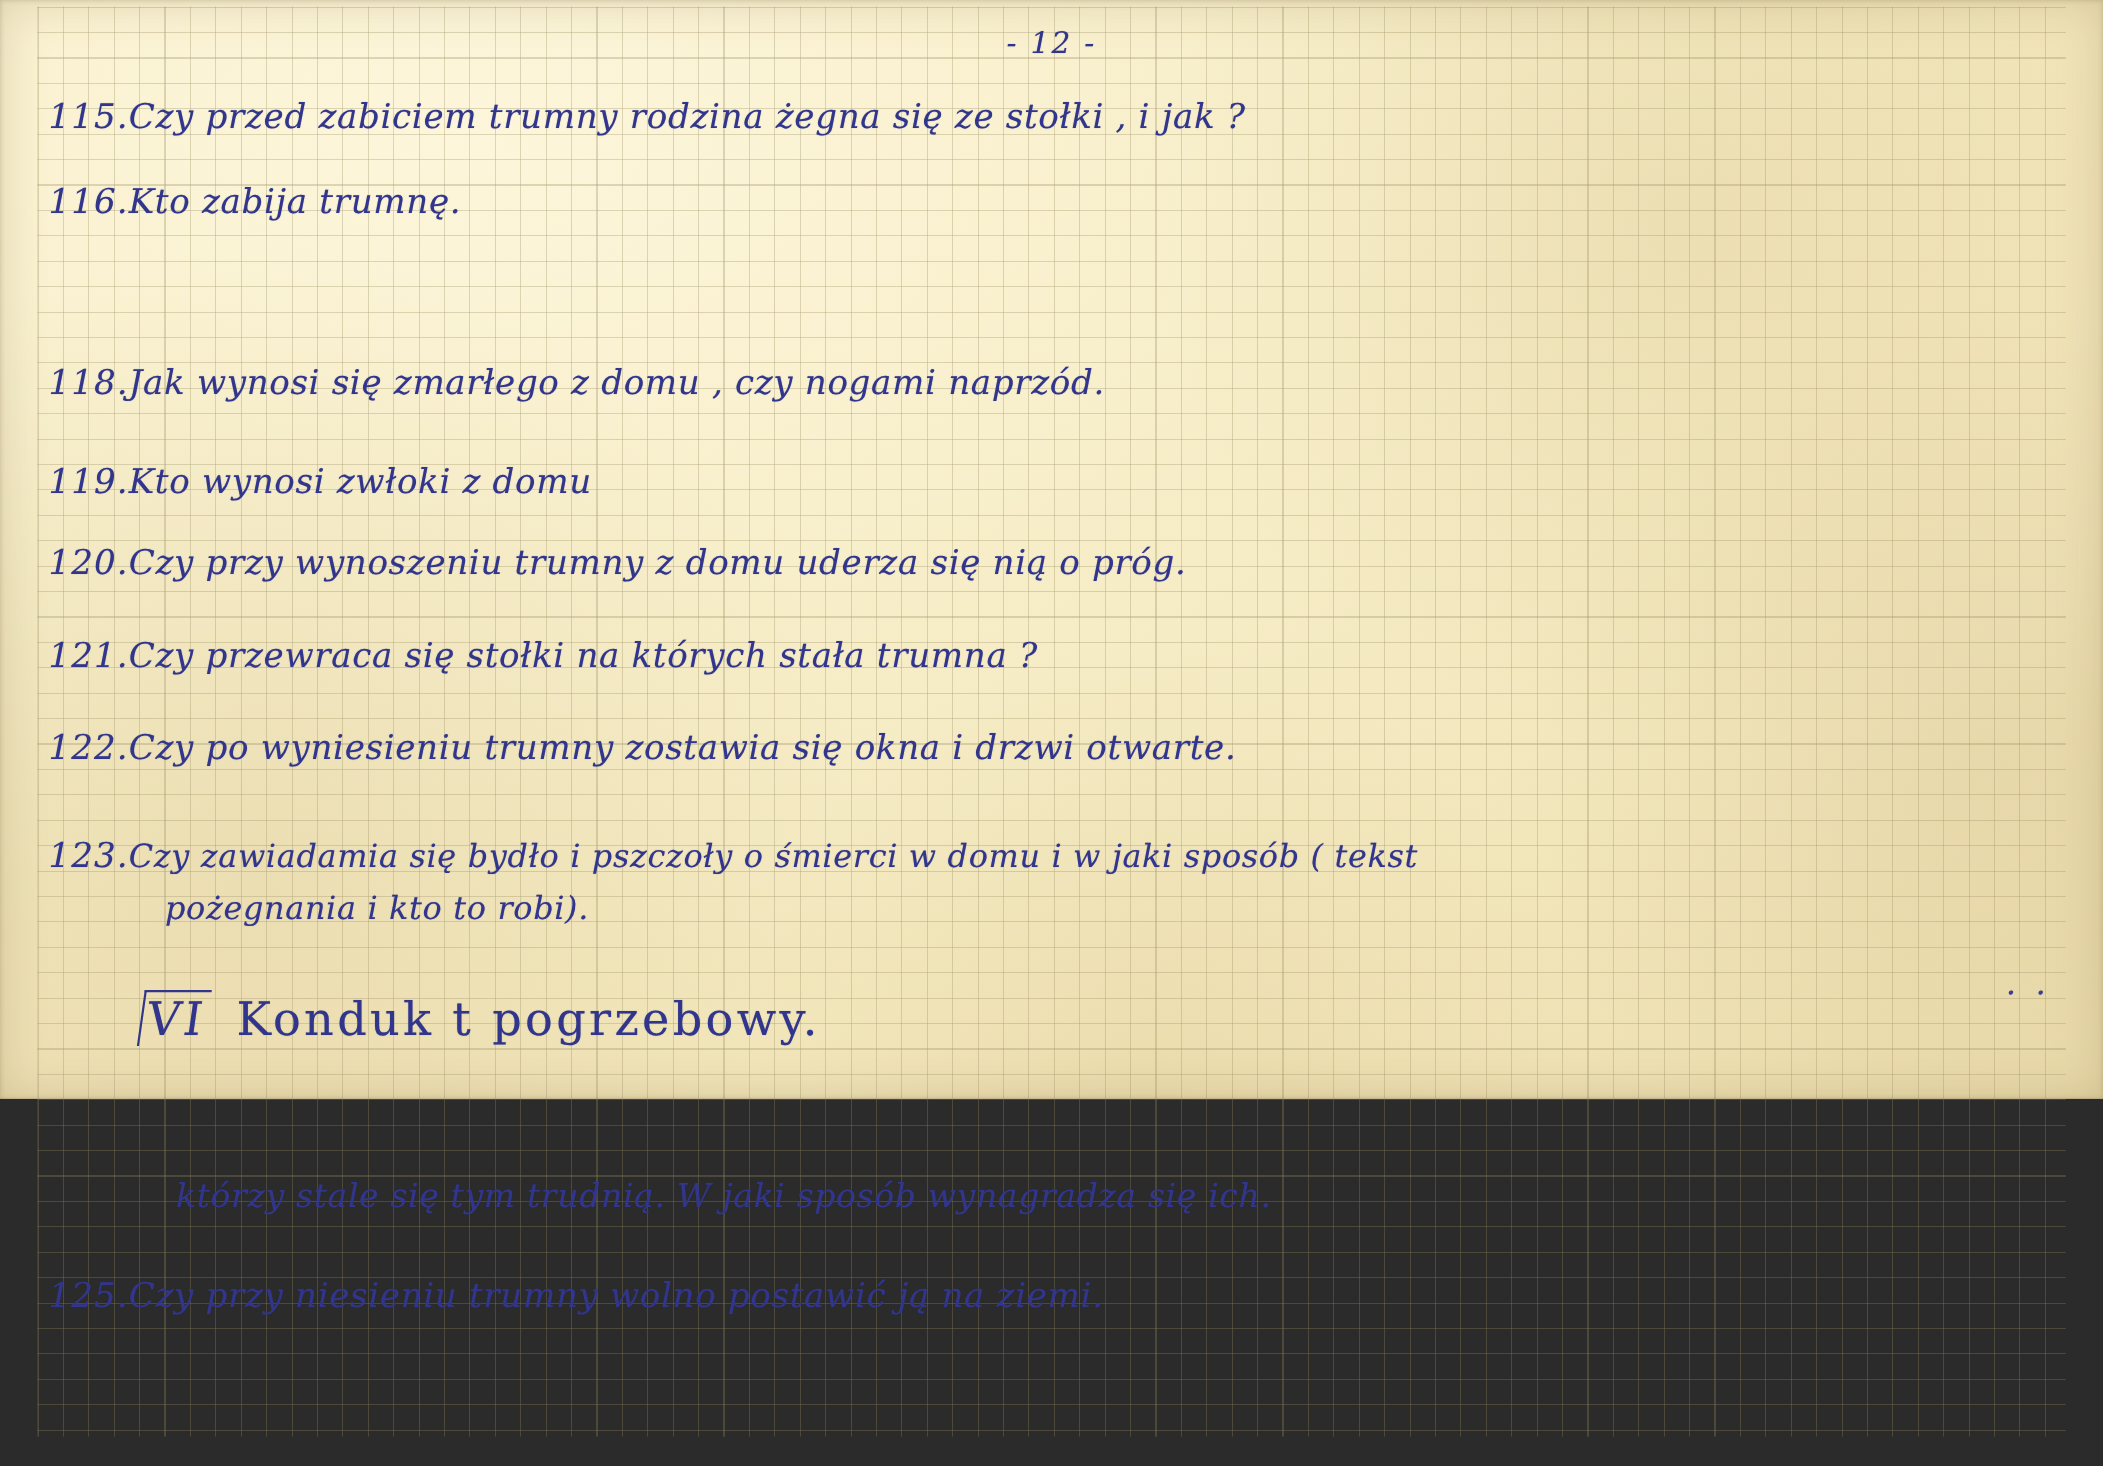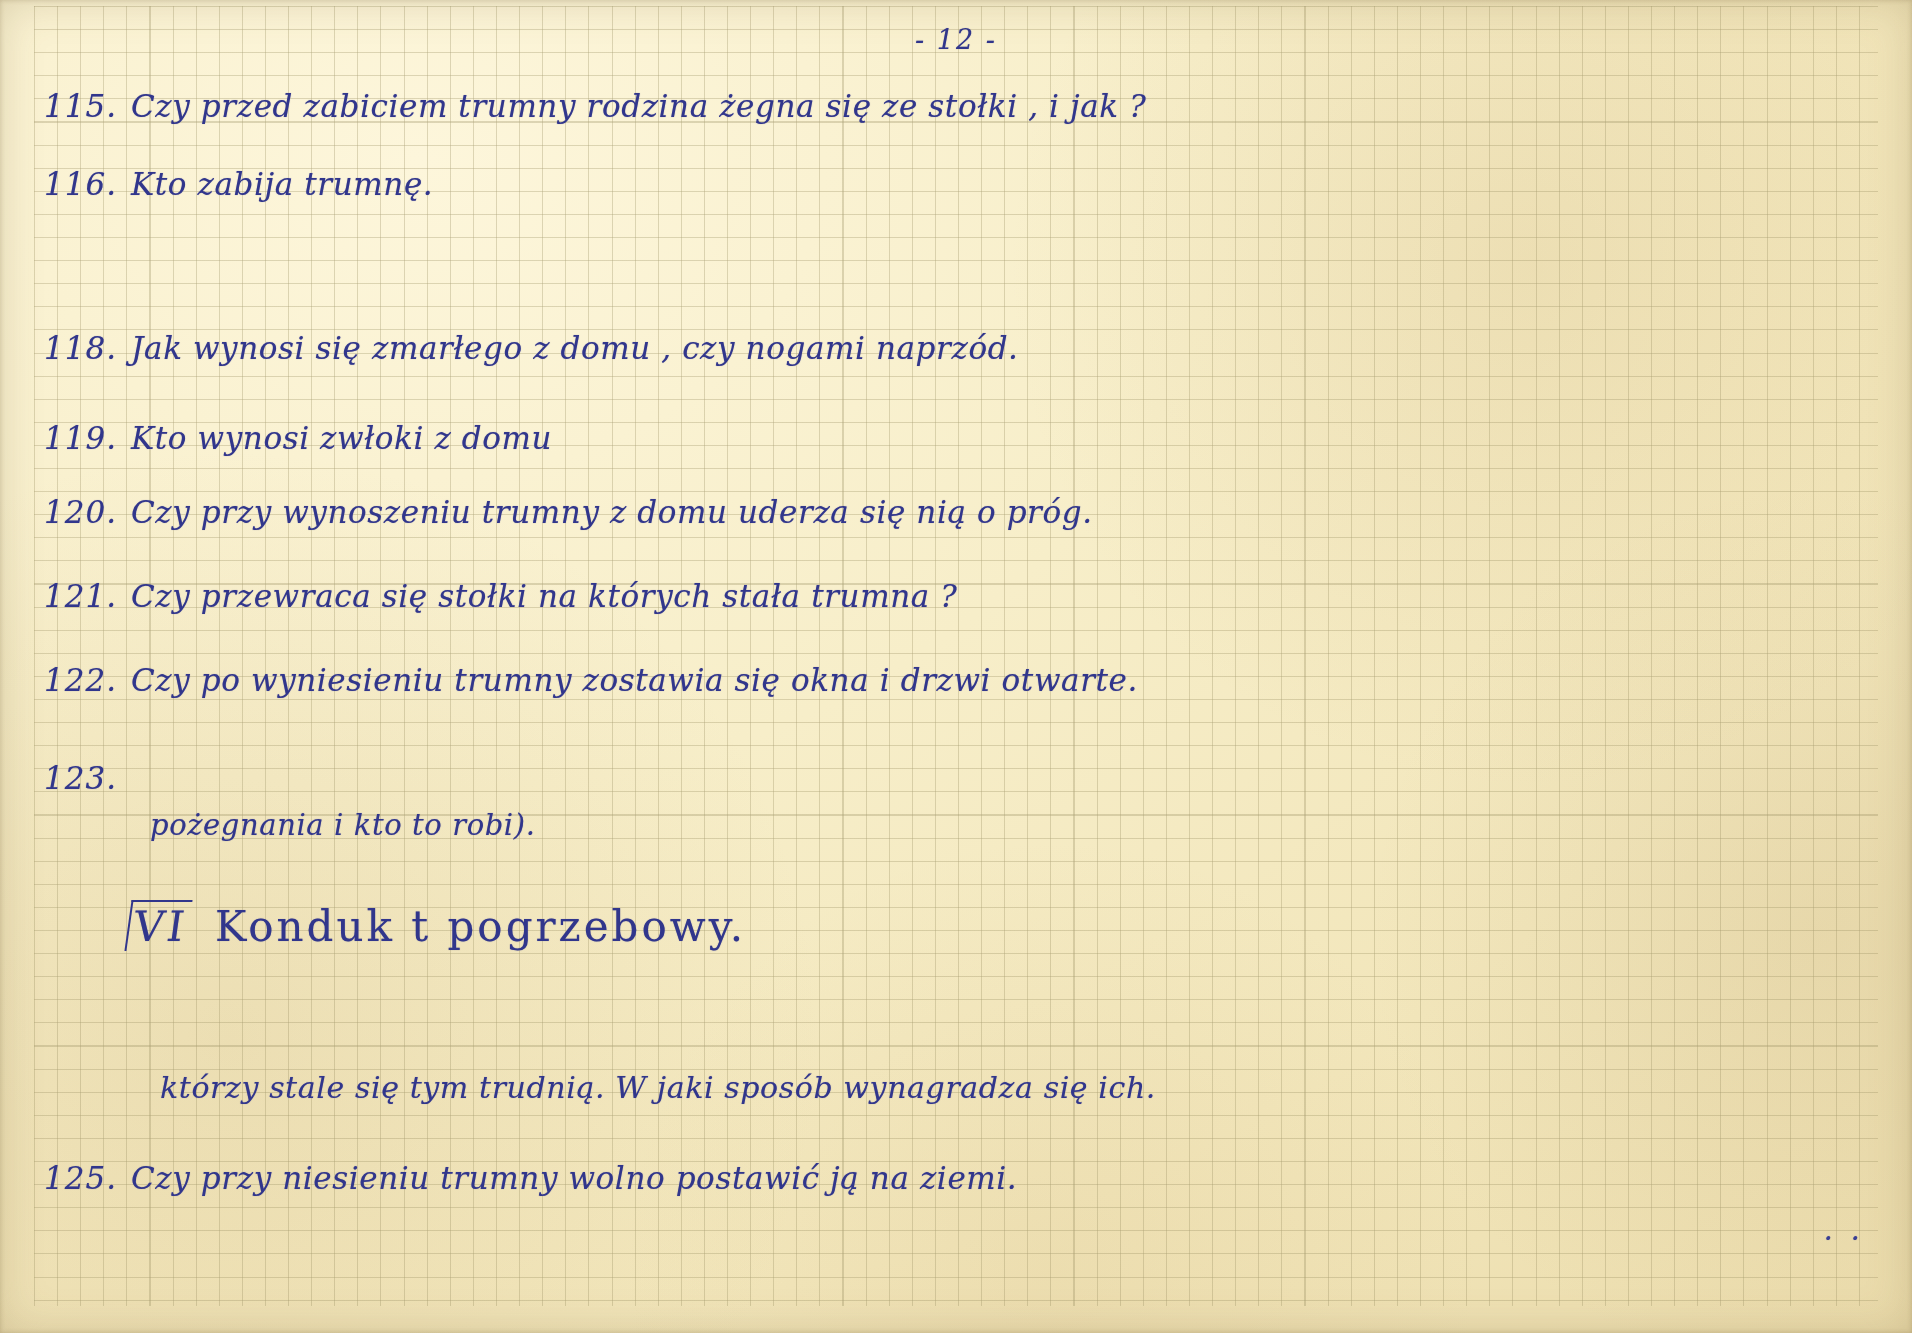--- a/index.html
+++ b/index.html
@@ -13,21 +13,21 @@
     height: 1333px;
     overflow: hidden;
     font-family: "DejaVu Sans", sans-serif;
   }
 
   
   #sheet {
     position: absolute;
     left: 0; top: 0;
     width: 1912px;
-    height: 1333px;
+    height: 999px;
     background:
       radial-gradient(ellipse at 22% 12%, #fdf6db 0%, #f7eec9 38%, #f2e6bb 70%, #ebdcac 100%);
     box-sizing: border-box;
   }
   
   #sheet::before {
     content: "";
     position: absolute;
     inset: 0;
     background:
@@ -67,21 +67,20 @@
     color: #31368c;
     font-family: "DejaVu Serif", serif;
     font-style: italic;
     white-space: nowrap;
     letter-spacing: .6px;
     text-shadow: 0 0 1px rgba(49,54,140,.45);
   }
   .line {
     display: flex;
     align-items: baseline;
-    gap: 14px;
   }
   .num {
     font-style: italic;
     letter-spacing: 1px;
   }
   .txt { font-style: italic; }
 
   #page-number {
     left: 0; top: 24px;
     width: 1912px;
@@ -166,20 +165,21 @@
     <span class="txt">Czy przewraca się stołki na których stała trumna ?</span>
   </div>
 
   <div class="hand q line" style="top:662px">
     <span class="num">122.</span>
     <span class="txt">Czy po wyniesieniu trumny zostawia się okna i drzwi otwarte.</span>
   </div>
 
   <div class="hand q line" style="top:760px;font-size:29px">
     <span class="num">123.</span>
+    <span class="txt">Czy zawiadamia się bydło i pszczoły o śmierci w domu i w jaki sposób ( tekst</span>
   </div>
   <div class="hand cont" style="top:808px;font-size:29px">pożegnania i kto to robi).</div>
 
   <div class="hand" id="section-heading">
     <span class="roman">VI</span><span>Konduk t pogrzebowy.</span>
   </div>
 
   <div class="hand cont" style="top:1070px;font-size:30px;left:160px">którzy stale się tym trudnią. W jaki sposób wynagradza się ich.</div>
 
   <div class="hand q line" style="top:1160px">

